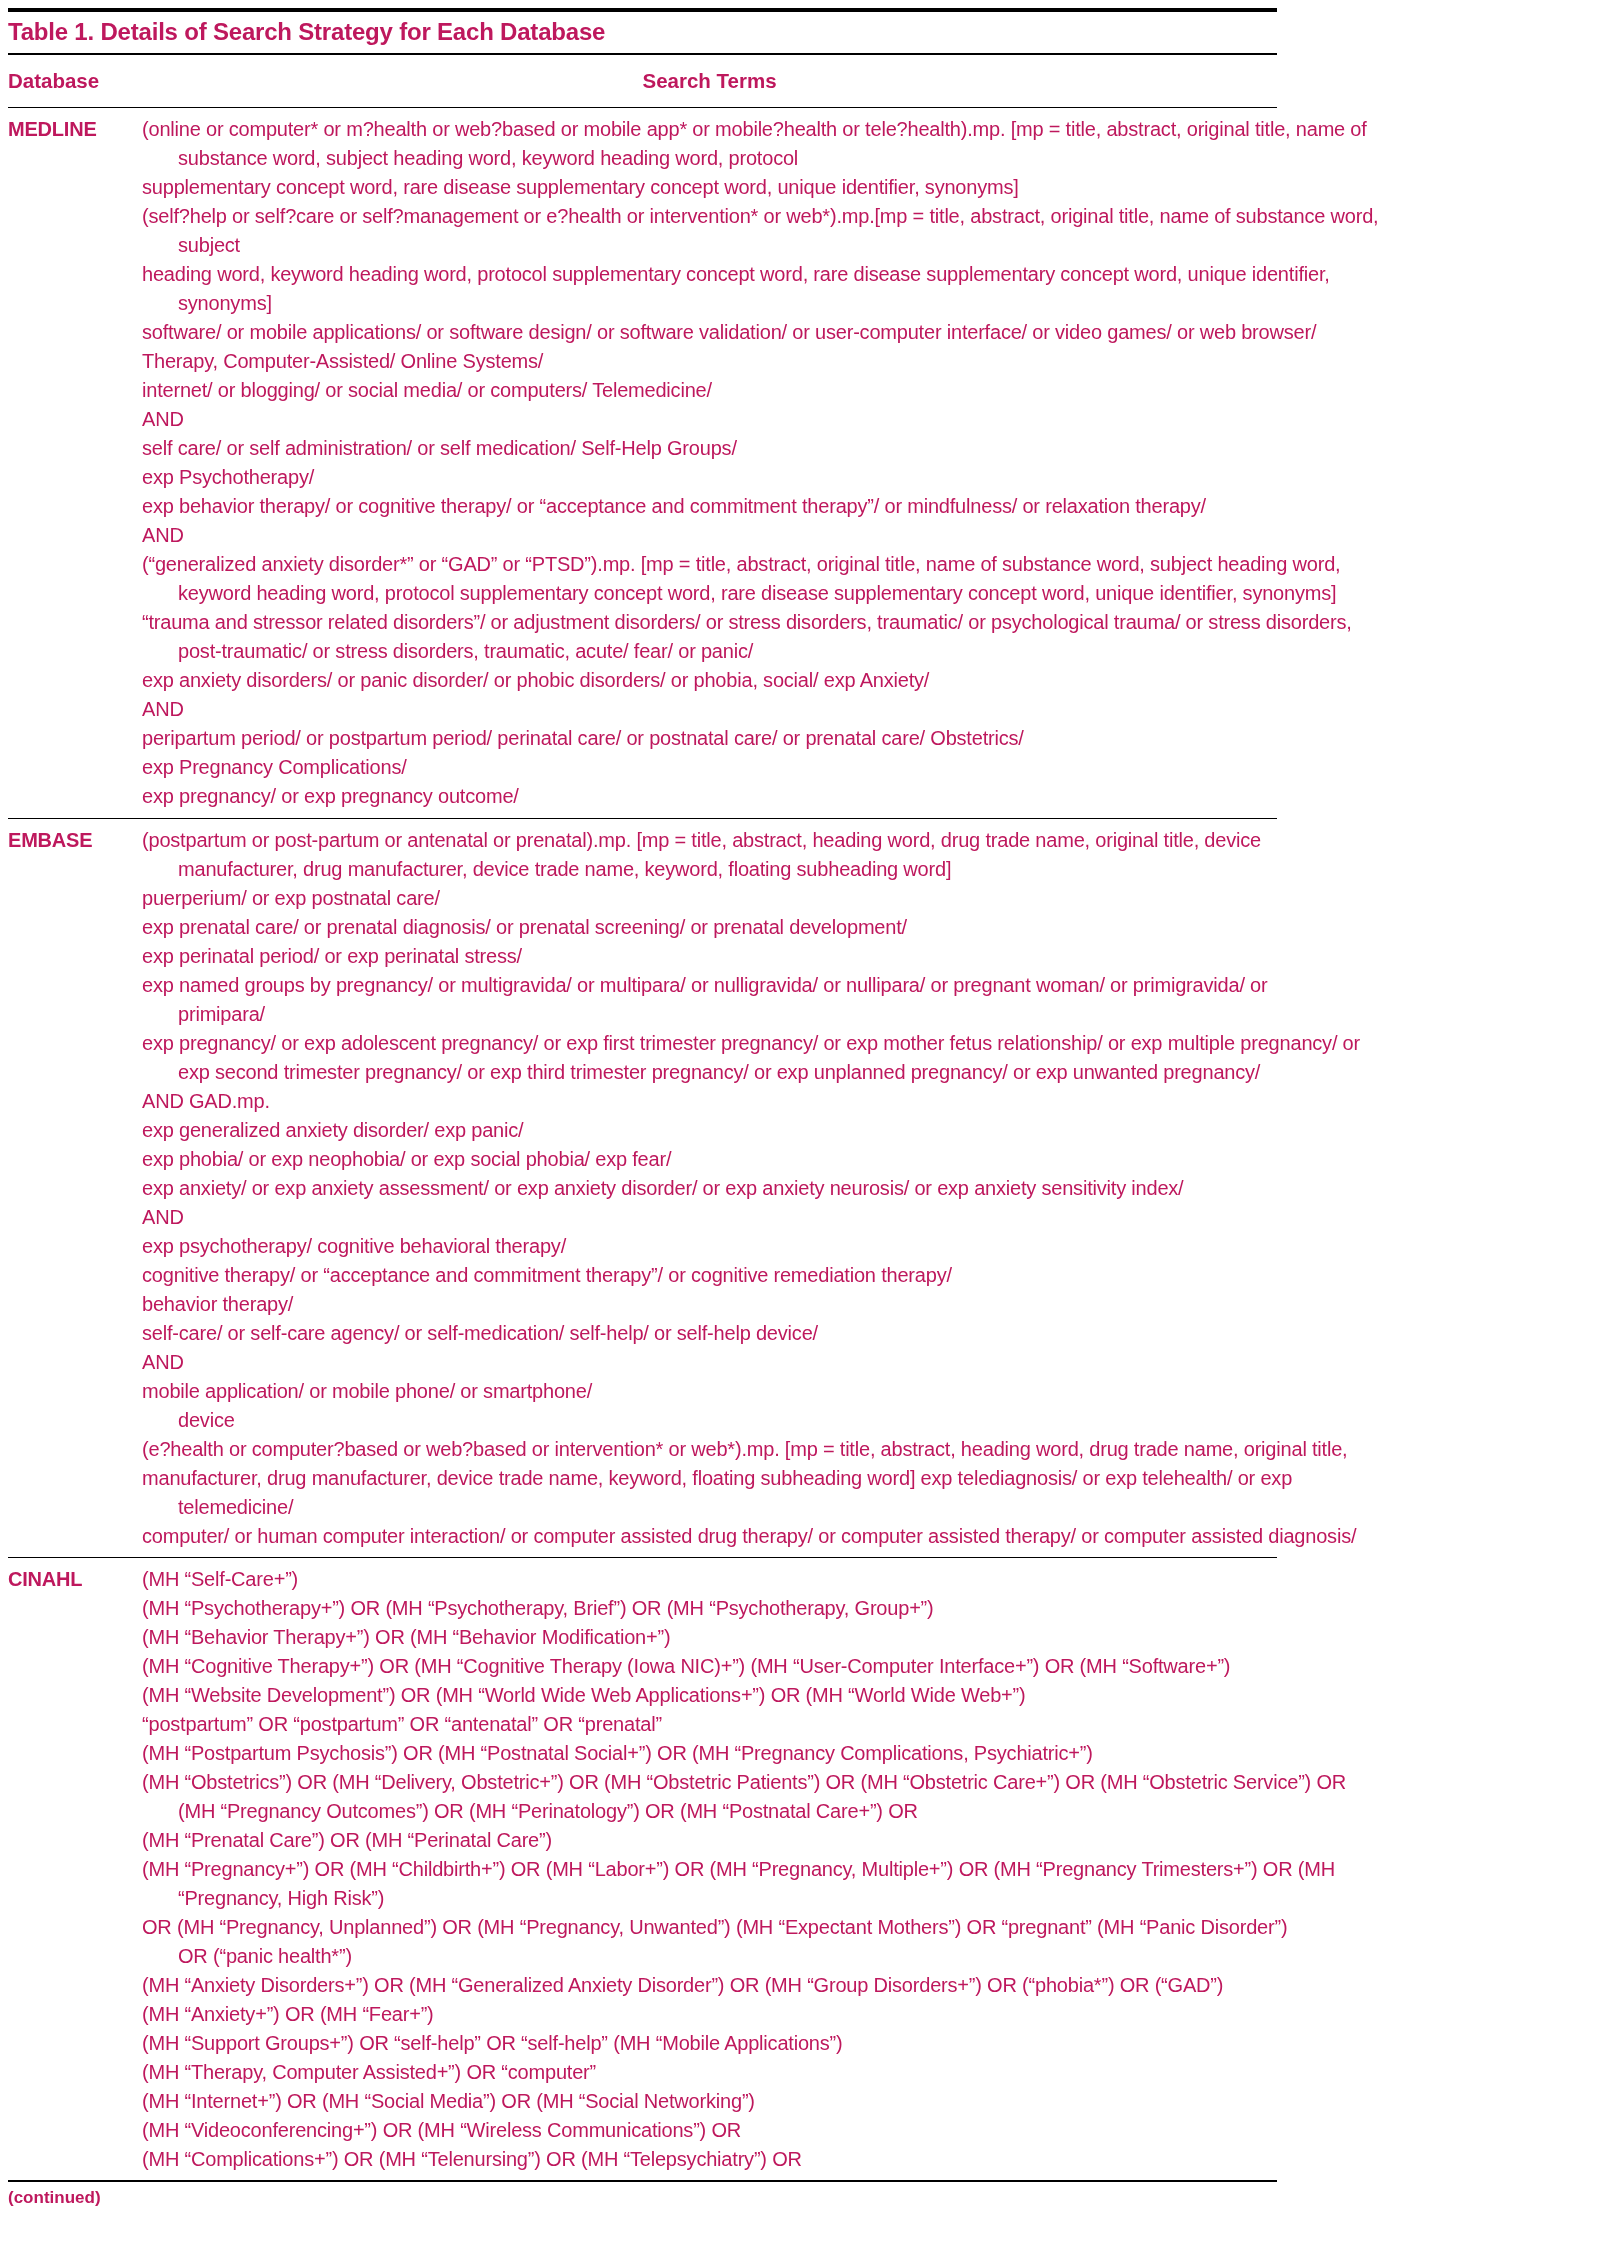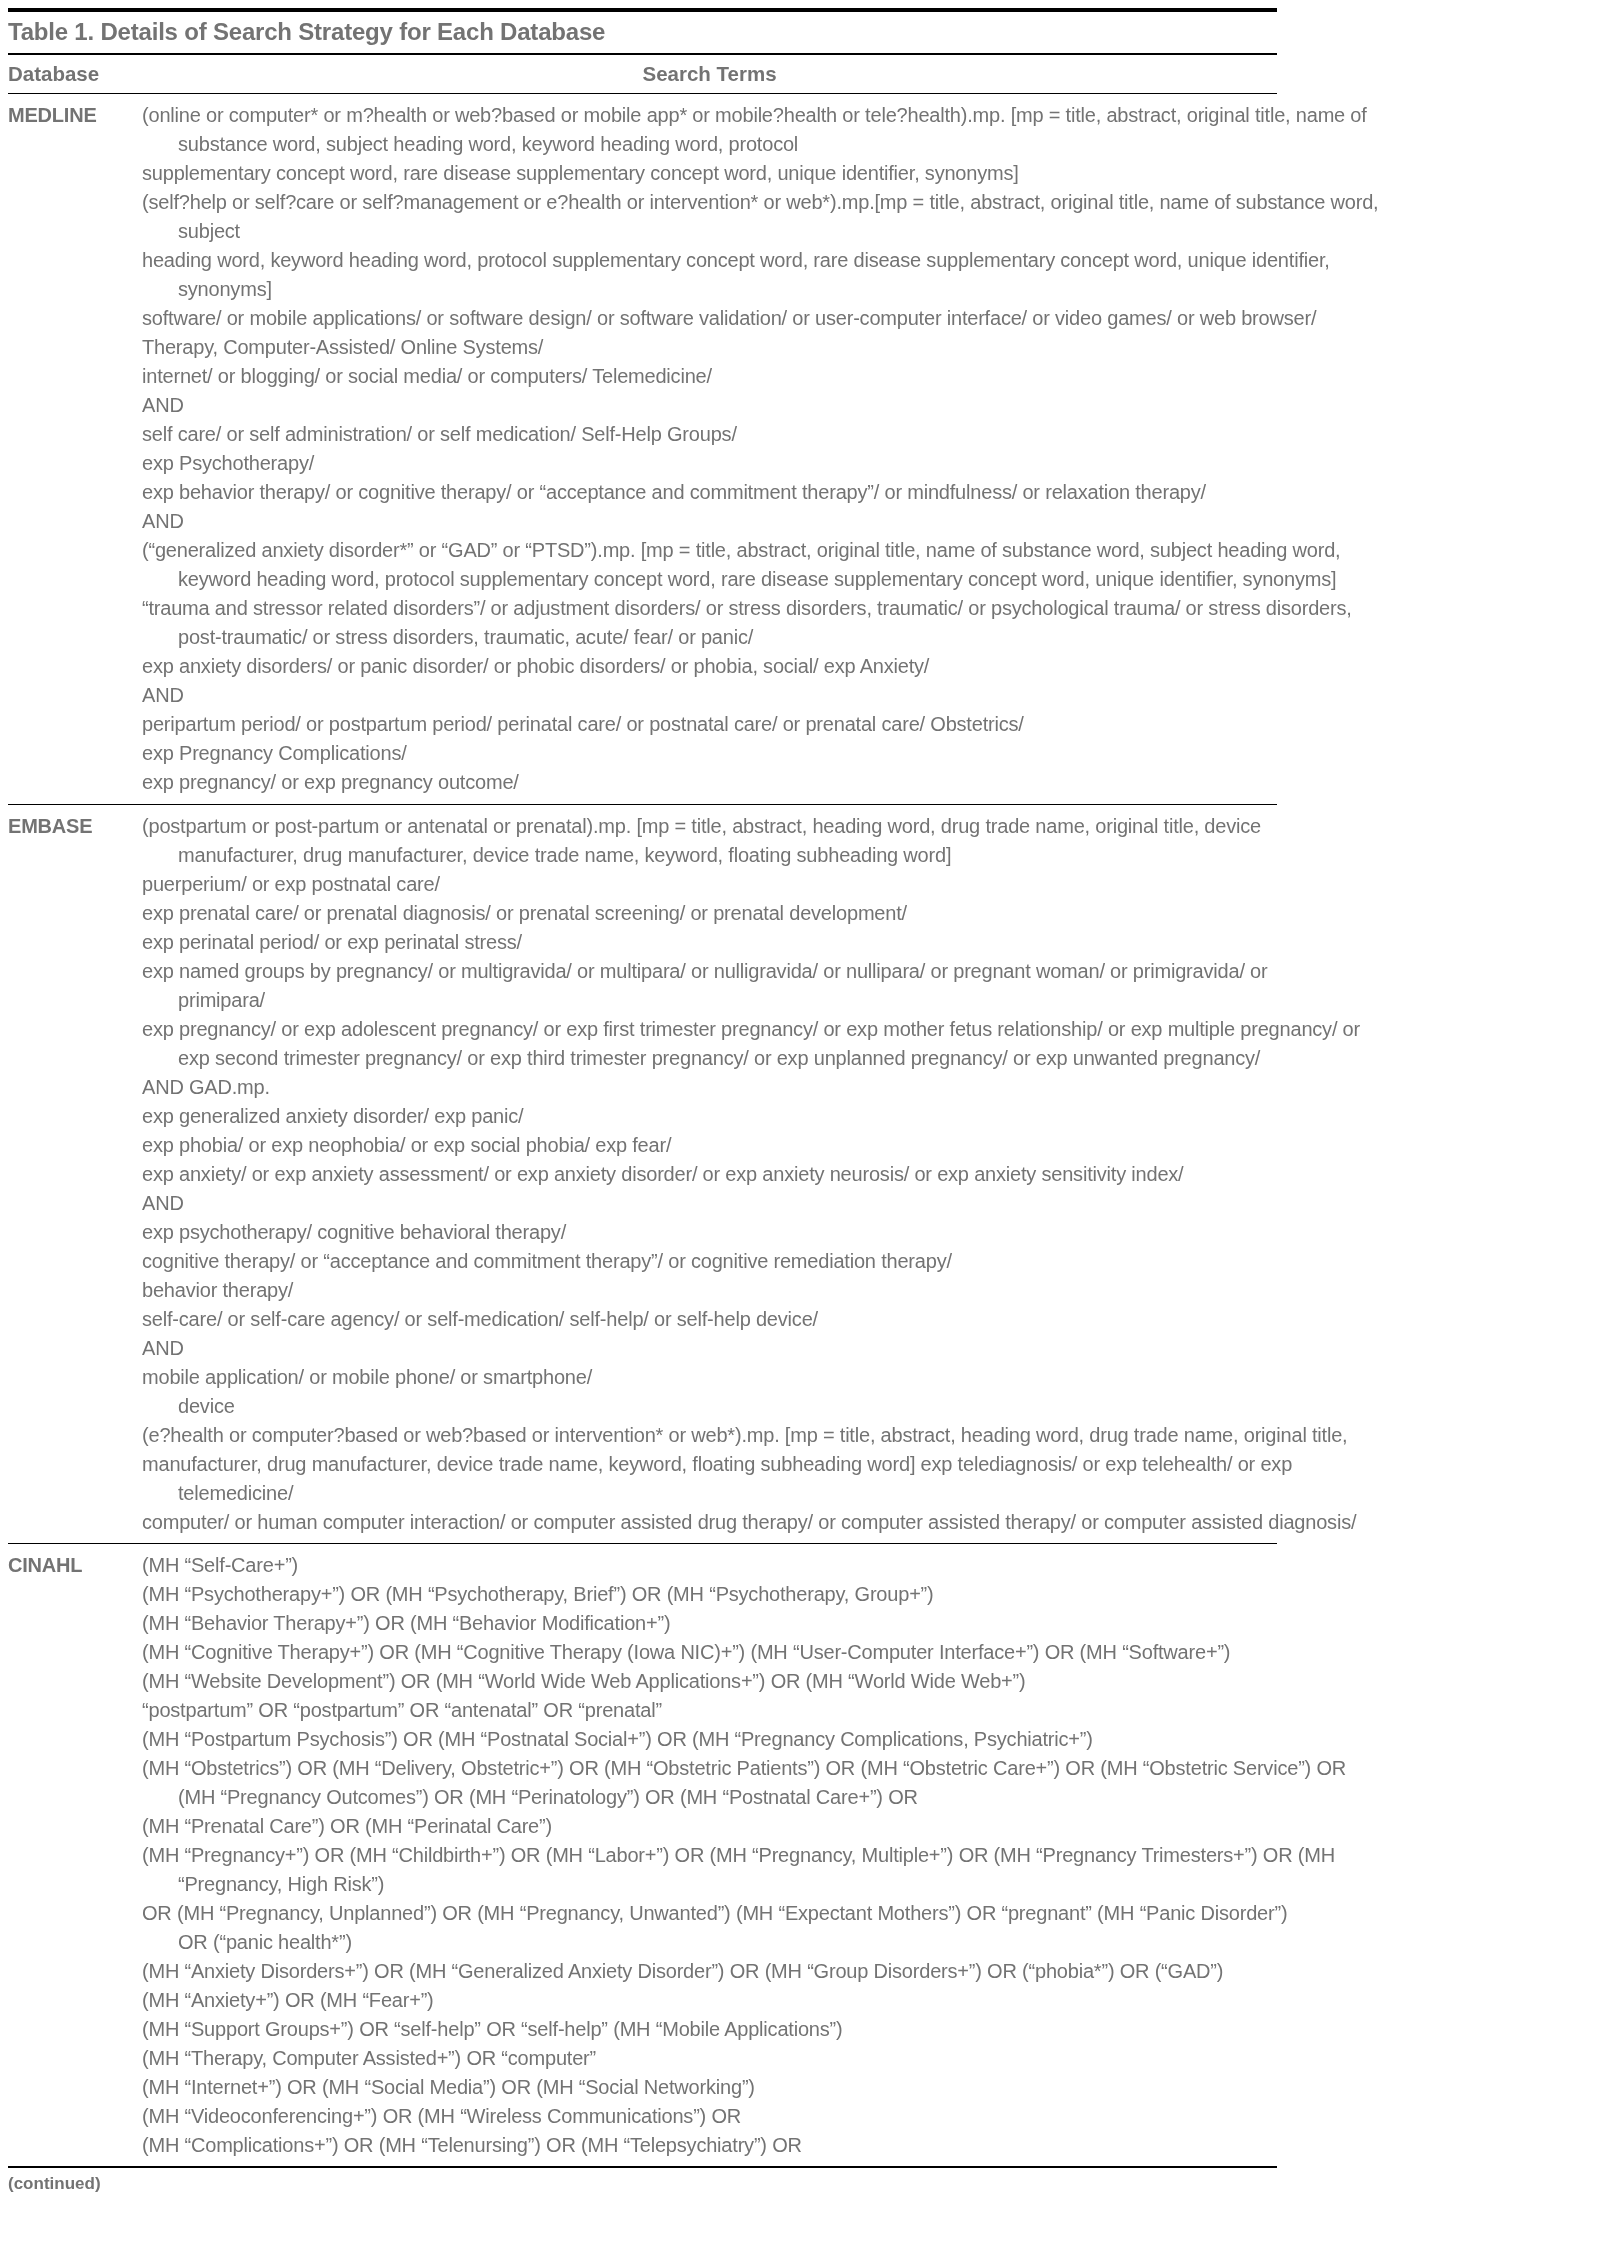--- a/index.html
+++ b/index.html
@@ -9,38 +9,38 @@
     width: 1623px;
     height: 2261px;
     overflow: hidden;
   }
   .page {
     box-sizing: border-box;
     width: 1285px;
     height: 2261px;
     padding: 8px 8px 0 8px;
     font-family: "Liberation Sans", "DejaVu Sans", sans-serif;
-    color: #737373;
+    color: #be185d;
     display: flex;
     flex-direction: column;
   }
   .rule-thick { border-top: 4px solid #000; }
   .rule-medium { border-top: 2.4px solid #000; }
   .rule-thin { border-top: 1.2px solid #000; }
 
   .table-title {
     font-size: 24px;
     font-weight: bold;
     padding: 6.3px 0 7px 0;
     letter-spacing: -0.2px;
   }
   .header-row {
     display: flex;
     align-items: center;
-    padding: 7px 0;
+    padding: 14px 0;
     font-size: 20.5px;
     font-weight: bold;
   }
   .col-db { width: 134px; flex: 0 0 134px; }
   .col-terms { flex: 1; text-align: center; }
 
   .db-section {
     display: flex;
     align-items: flex-start;
     padding: 7px 0 6.3px 0;

